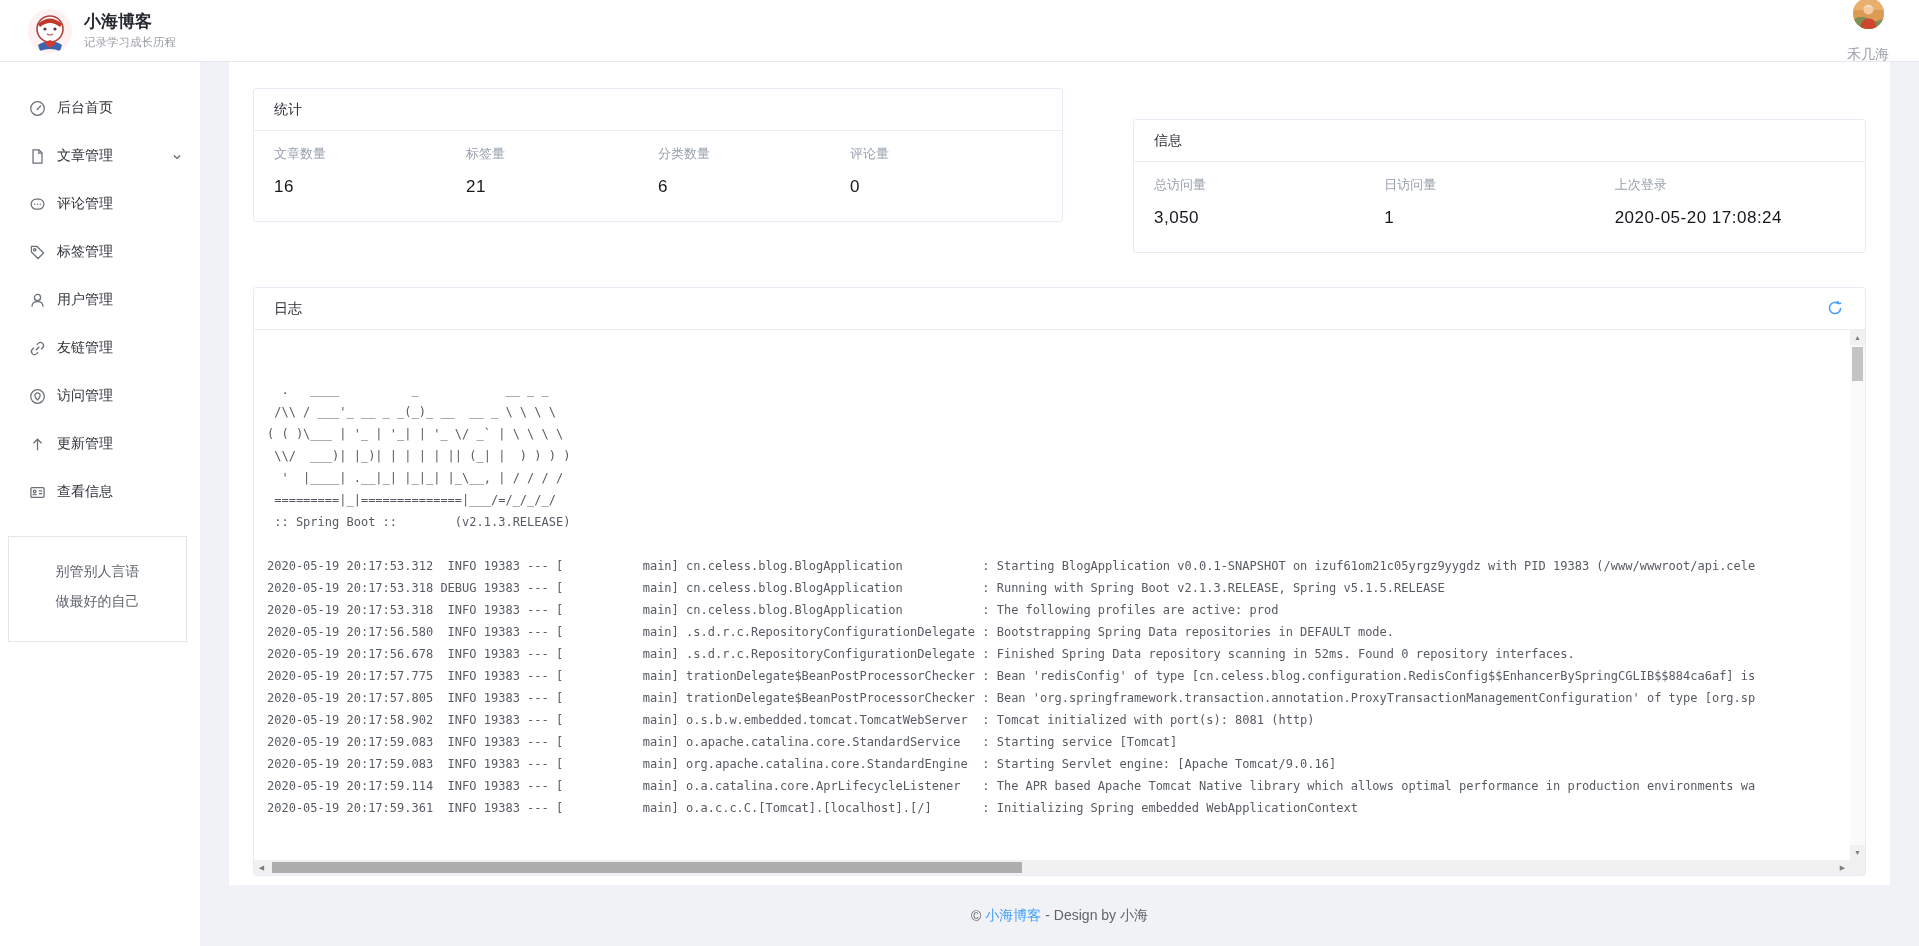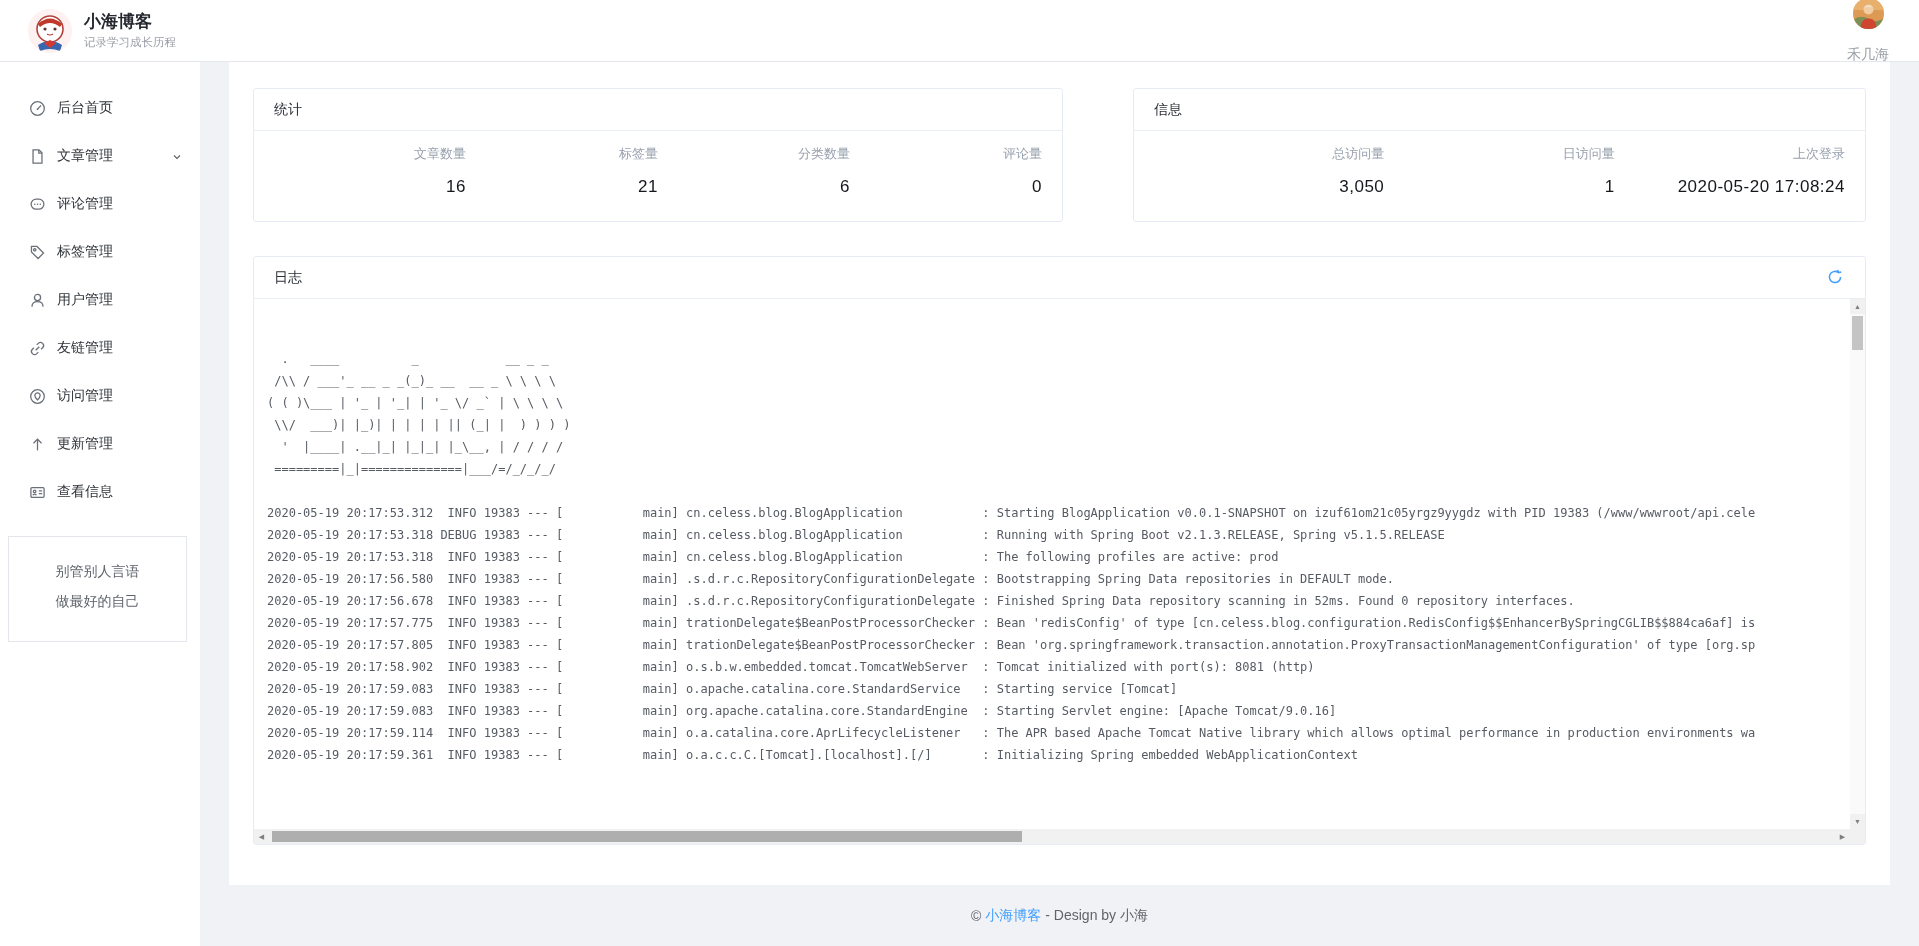--- a/index.html
+++ b/index.html
@@ -43,23 +43,23 @@
 
   .main { flex:1; padding:0 29px; display:flex; flex-direction:column; }
   .panel { background:#fff; height:823px; padding:26px 24px 0; }
 
   
   .card { background:#fff; border:1px solid #e6ebf5; border-radius:3px; }
   .card-header {
     padding:12px 20px 11px; border-bottom:1px solid #e9edf4;
     font-size:14px; color:#2b2f36; display:flex; align-items:center; justify-content:space-between;
   }
-  .row1 { display:flex; gap:70px;text-align:right; }
+  .row1 { display:flex; gap:70px; }
   .stats-card { width:810px; height:134px; flex:none; }
-  .info-card { flex:1; height:134px; }
+  .info-card { flex:1; height:134px;margin-top:31px; }
   .card-body { display:flex; padding:14px 20px 0; }
   .stat-col { flex:1; }
   .stat-label { font-size:13px; color:#97a0ad; }
   .stat-value { font-size:17px; line-height:30px; color:#14171c; margin-top:9px; font-weight:400; letter-spacing:0.5px; }
 
   
   .log-card { margin-top:34px; height:589px; display:flex; flex-direction:column; }
   .refresh-btn { width:18px; height:18px; cursor:pointer; display:flex; }
   .refresh-btn svg { width:16px; height:16px; }
   .log-body { flex:1; position:relative; background:#fff; }
@@ -295,20 +295,21 @@
         <div class="log-body">
           <div class="log-scroll">
             <div class="log-line"></div>
             <div class="log-line"></div>
             <div class="log-line">  .   ____          _            __ _ _</div>
             <div class="log-line"> /\\ / ___'_ __ _ _(_)_ __  __ _ \ \ \ \</div>
             <div class="log-line">( ( )\___ | '_ | '_| | '_ \/ _` | \ \ \ \</div>
             <div class="log-line"> \\/  ___)| |_)| | | | | || (_| |  ) ) ) )</div>
             <div class="log-line">  '  |____| .__|_| |_|_| |_\__, | / / / /</div>
             <div class="log-line"> =========|_|==============|___/=/_/_/_/</div>
+            <div class="log-line"> :: Spring Boot ::        (v2.1.3.RELEASE)</div>
             <div class="log-line"></div>
             <div class="log-line">2020-05-19 20:17:53.312  INFO 19383 --- [           main] cn.celess.blog.BlogApplication           : Starting BlogApplication v0.0.1-SNAPSHOT on izuf61om21c05yrgz9yygdz with PID 19383 (/www/wwwroot/api.cele</div>
             <div class="log-line">2020-05-19 20:17:53.318 DEBUG 19383 --- [           main] cn.celess.blog.BlogApplication           : Running with Spring Boot v2.1.3.RELEASE, Spring v5.1.5.RELEASE</div>
             <div class="log-line">2020-05-19 20:17:53.318  INFO 19383 --- [           main] cn.celess.blog.BlogApplication           : The following profiles are active: prod</div>
             <div class="log-line">2020-05-19 20:17:56.580  INFO 19383 --- [           main] .s.d.r.c.RepositoryConfigurationDelegate : Bootstrapping Spring Data repositories in DEFAULT mode.</div>
             <div class="log-line">2020-05-19 20:17:56.678  INFO 19383 --- [           main] .s.d.r.c.RepositoryConfigurationDelegate : Finished Spring Data repository scanning in 52ms. Found 0 repository interfaces.</div>
             <div class="log-line">2020-05-19 20:17:57.775  INFO 19383 --- [           main] trationDelegate$BeanPostProcessorChecker : Bean 'redisConfig' of type [cn.celess.blog.configuration.RedisConfig$$EnhancerBySpringCGLIB$$884ca6af] is</div>
             <div class="log-line">2020-05-19 20:17:57.805  INFO 19383 --- [           main] trationDelegate$BeanPostProcessorChecker : Bean 'org.springframework.transaction.annotation.ProxyTransactionManagementConfiguration' of type [org.sp</div>
             <div class="log-line">2020-05-19 20:17:58.902  INFO 19383 --- [           main] o.s.b.w.embedded.tomcat.TomcatWebServer  : Tomcat initialized with port(s): 8081 (http)</div>
             <div class="log-line">2020-05-19 20:17:59.083  INFO 19383 --- [           main] o.apache.catalina.core.StandardService   : Starting service [Tomcat]</div>

